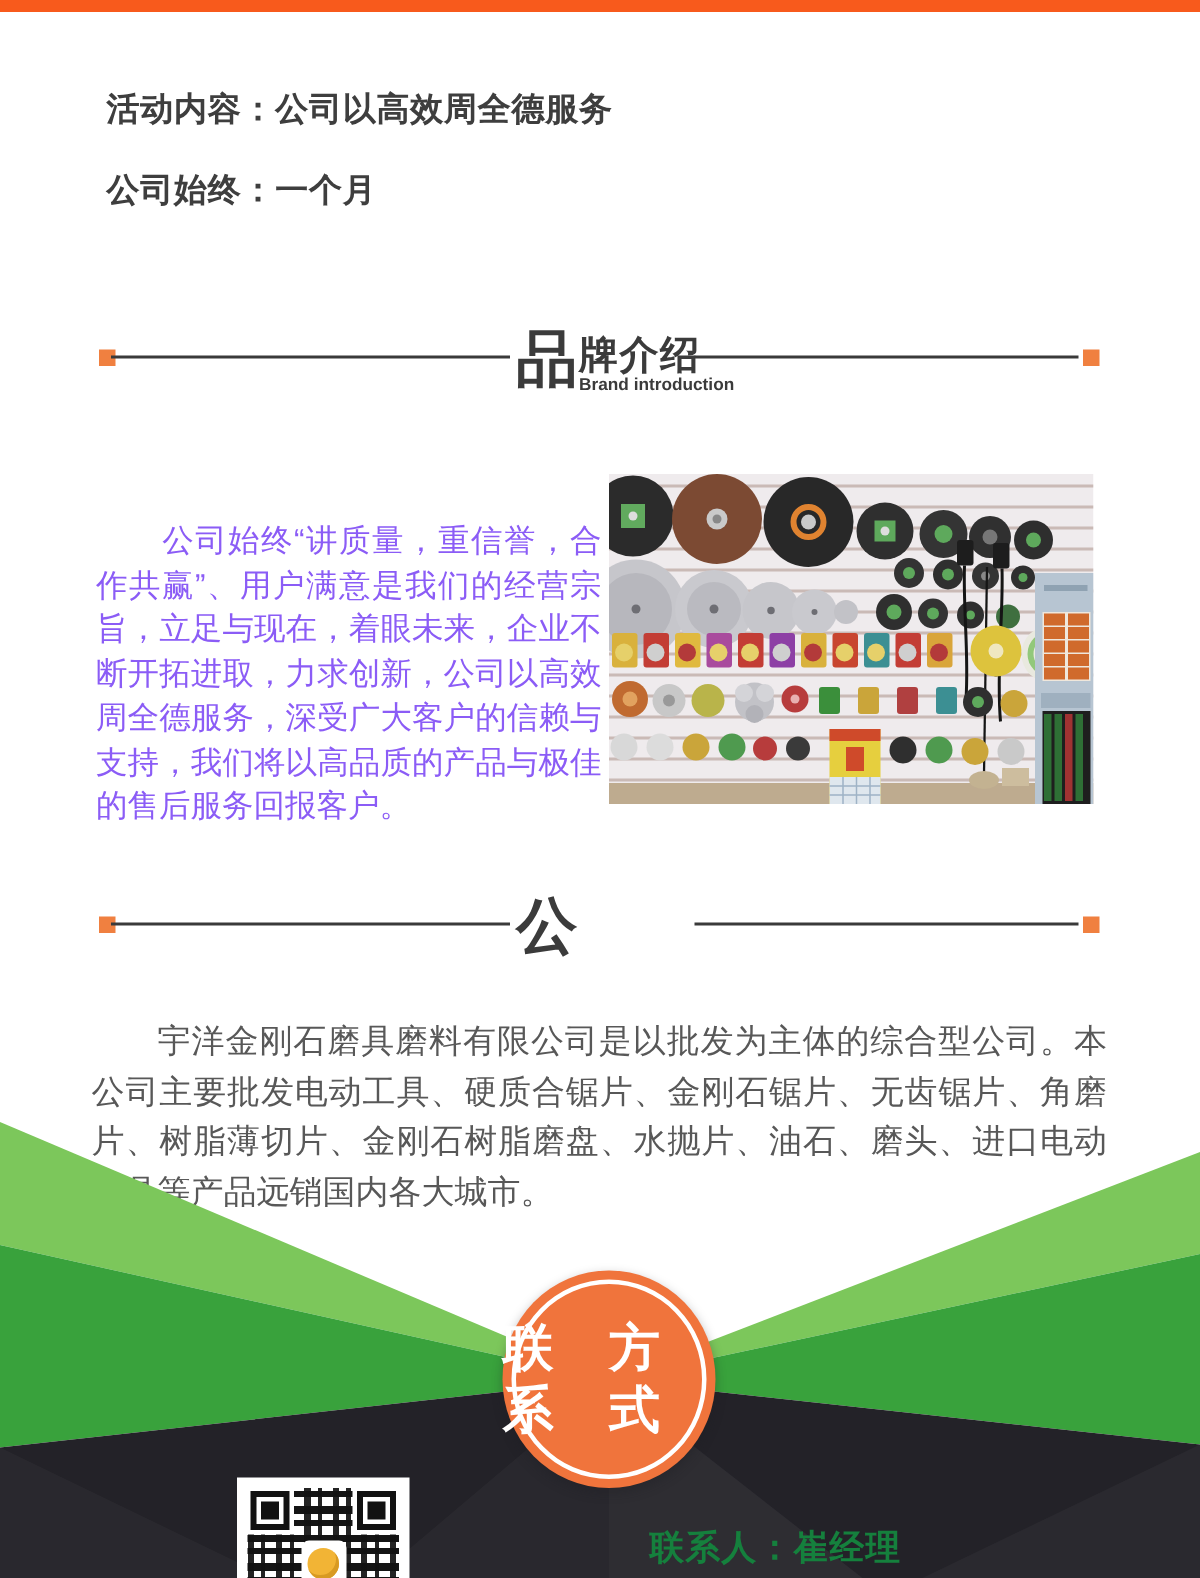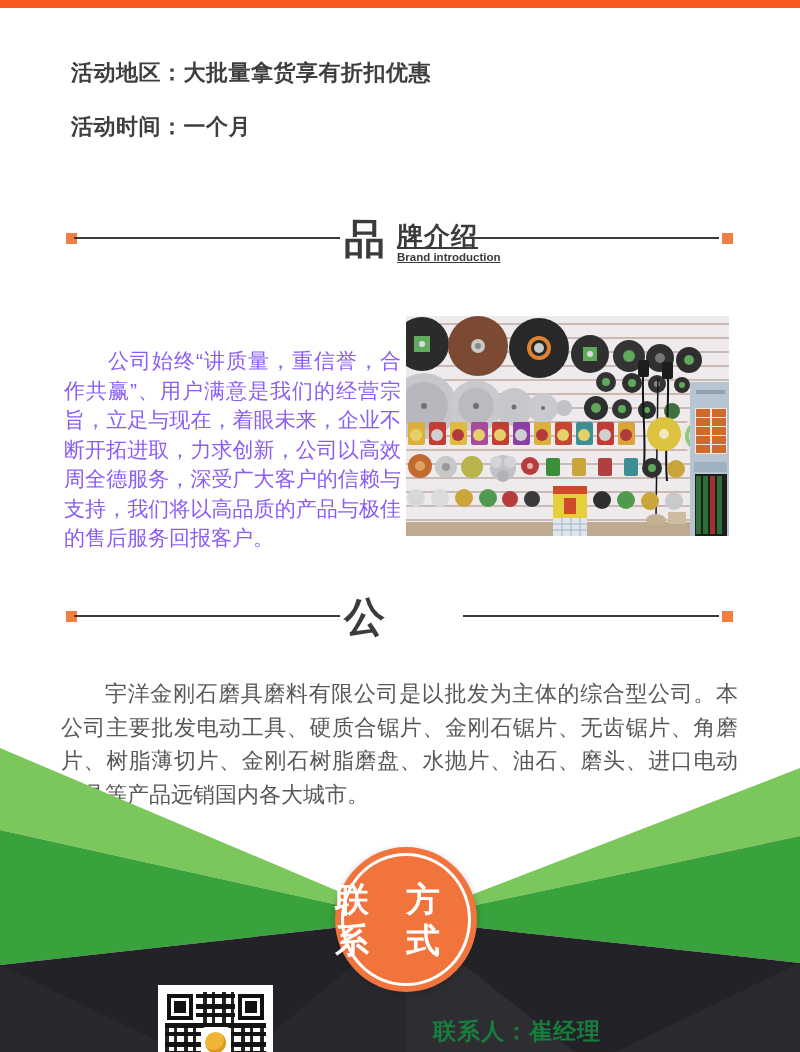--- a/index.html
+++ b/index.html
@@ -18,21 +18,21 @@
   
   .sec-header{position:absolute;left:0;width:800px;height:52px;}
   .sec-header .hr{position:absolute;top:21px;height:2px;background:#3a3a3a;}
   .sec-header .hr-left{left:74px;width:266px;}
   .sec-header .hr-right{left:463px;width:256px;}
   .sec-header .sq{position:absolute;top:17px;width:11px;height:11px;background:#f08040;}
   .sec-header .sq-left{left:66px;}
   .sec-header .sq-right{left:722px;}
   .sec-title{position:absolute;left:344px;top:0;display:flex;align-items:flex-start;color:#3b3b3b;}
   .sec-title .lead{font-size:41px;line-height:40px;font-weight:700;margin-top:3px;}
-  .sec-title .col{margin-left:12px;display:flex;flex-direction:column;text-decoration:underline;}
+  .sec-title .col{margin-left:1px;display:flex;flex-direction:column;}
   .sec-title .rest{font-size:26px;line-height:27px;font-weight:700;margin-top:7px;letter-spacing:1px;white-space:nowrap;}
   .sec-title .en{font-size:11.5px;line-height:12px;font-weight:700;margin-top:1px;white-space:nowrap;}
 
   
   .brand-par{position:absolute;left:64px;top:325px;width:337px;
     font-size:21px;line-height:29.5px;color:#8b5cf6;text-align:justify;text-indent:2.1em;}
   .brand-photo{position:absolute;left:406px;top:316px;width:323px;height:220px;}
   .brand-photo svg{display:block;width:100%;height:100%;}
 
   
@@ -69,23 +69,23 @@
     letter-spacing:1px;white-space:nowrap;}
 </style>
 </head>
 <body>
 
 <div class="page">
 
   <div class="top-bar"></div>
 
   <div class="promo-line1">
-    <span>活动地区：大批量拿货享有折扣优惠</span>
-  </div>
-  <div class="promo-line2">活动时间：一个月</div>
+    <span>活动内容：公司以高效周全德服务</span>
+  </div>
+  <div class="promo-line2">公司始终：一个月</div>
 
   <div class="sec-header" style="top:216px;">
     <div class="sq sq-left"></div>
     <div class="hr hr-left"></div>
     <div class="sec-title">
       <span class="lead">品</span>
       <span class="col">
         <span class="rest">牌介绍</span>
         <span class="en">Brand introduction</span>
       </span>

